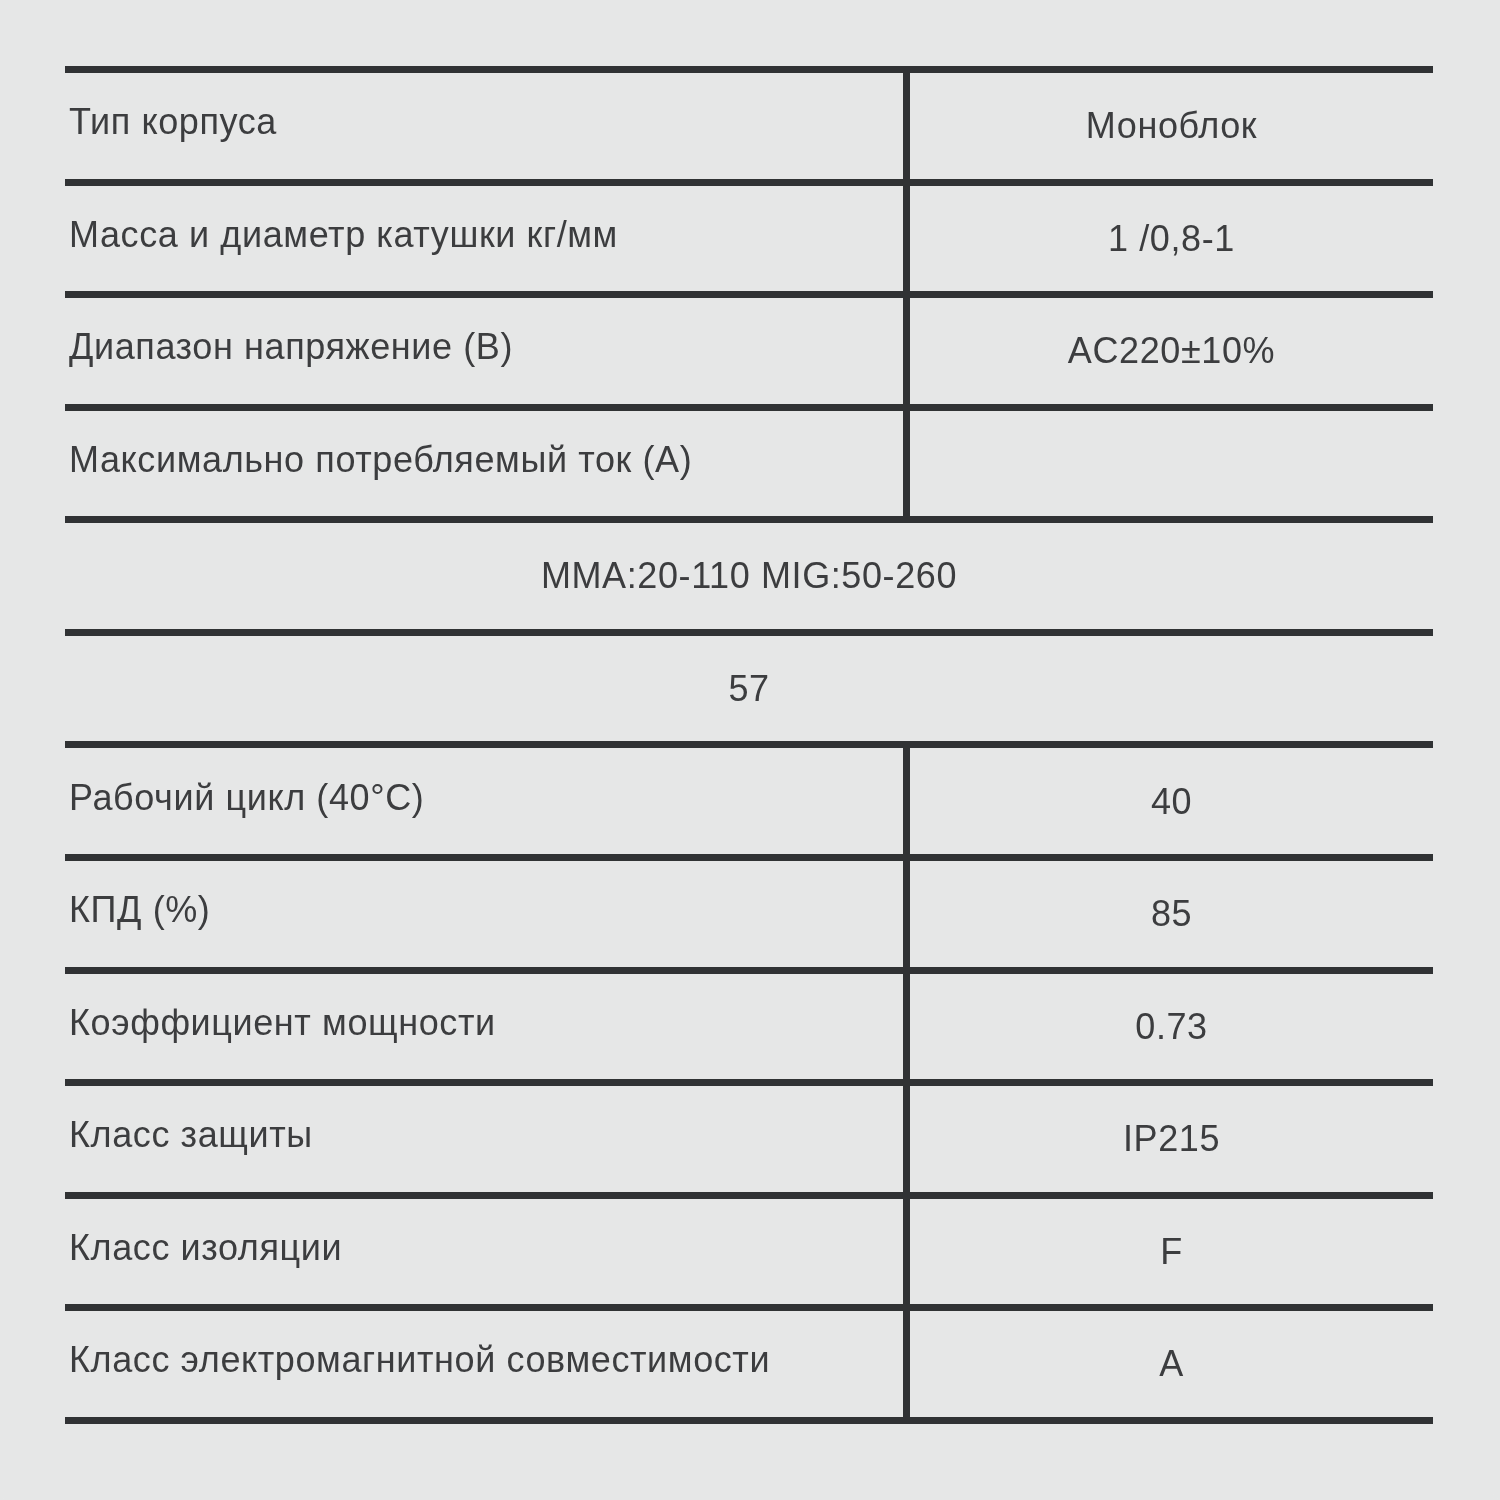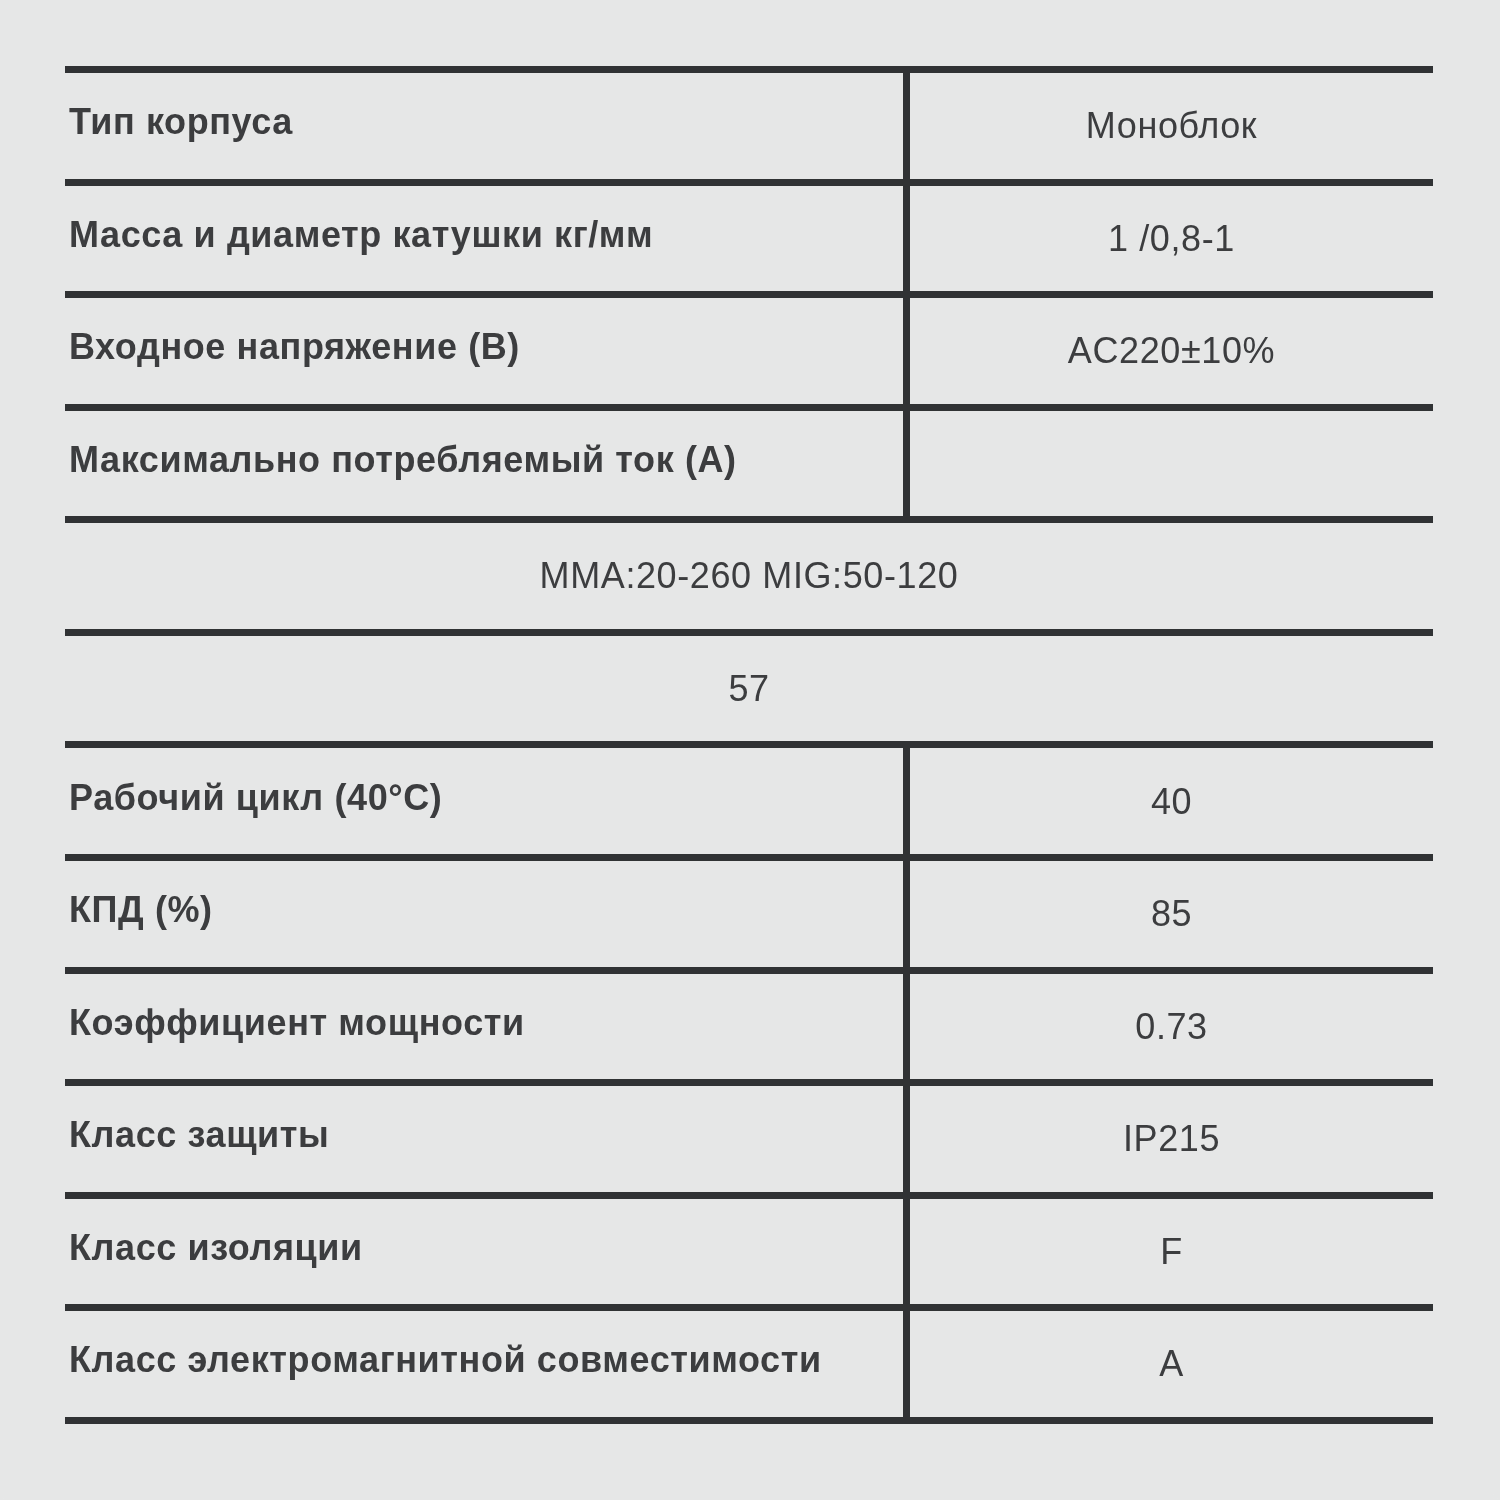--- a/index.html
+++ b/index.html
@@ -39,21 +39,20 @@
     letter-spacing:0.6px;
     color:var(--text);
     line-height:1.15;
   }
   .cell.param{
     width:845px;
     border-right:7px solid var(--line);
     padding:0 20px 8px 4px;
     justify-content:flex-start;
     text-align:center;
-    font-weight:bold;
   }
   .cell.value{
     flex:1 1 auto;
     justify-content:center;
     text-align:center;
     padding:0 8px;
   }
 </style>
 </head>
 <body>
@@ -63,30 +62,30 @@
     <div class="cell param">Тип корпуса</div>
     <div class="cell value">Моноблок</div>
   </div>
 
   <div class="row">
     <div class="cell param">Масса и диаметр катушки кг/мм</div>
     <div class="cell value">1 /0,8-1</div>
   </div>
 
   <div class="row">
-    <div class="cell param">Входное напряжение (В)</div>
+    <div class="cell param">Диапазон напряжение (В)</div>
     <div class="cell value">AC220±10%</div>
   </div>
 
   <div class="row">
     <div class="cell param">Максимально потребляемый ток (А)</div>
   </div>
 
   <div class="row">
-    <div class="cell value">MMA:20-260 MIG:50-120</div>
+    <div class="cell value">MMA:20-110 MIG:50-260</div>
   </div>
 
   <div class="row">
     <div class="cell value">57</div>
   </div>
 
   <div class="row">
     <div class="cell param">Рабочий цикл (40°C)</div>
     <div class="cell value">40</div>
   </div>

